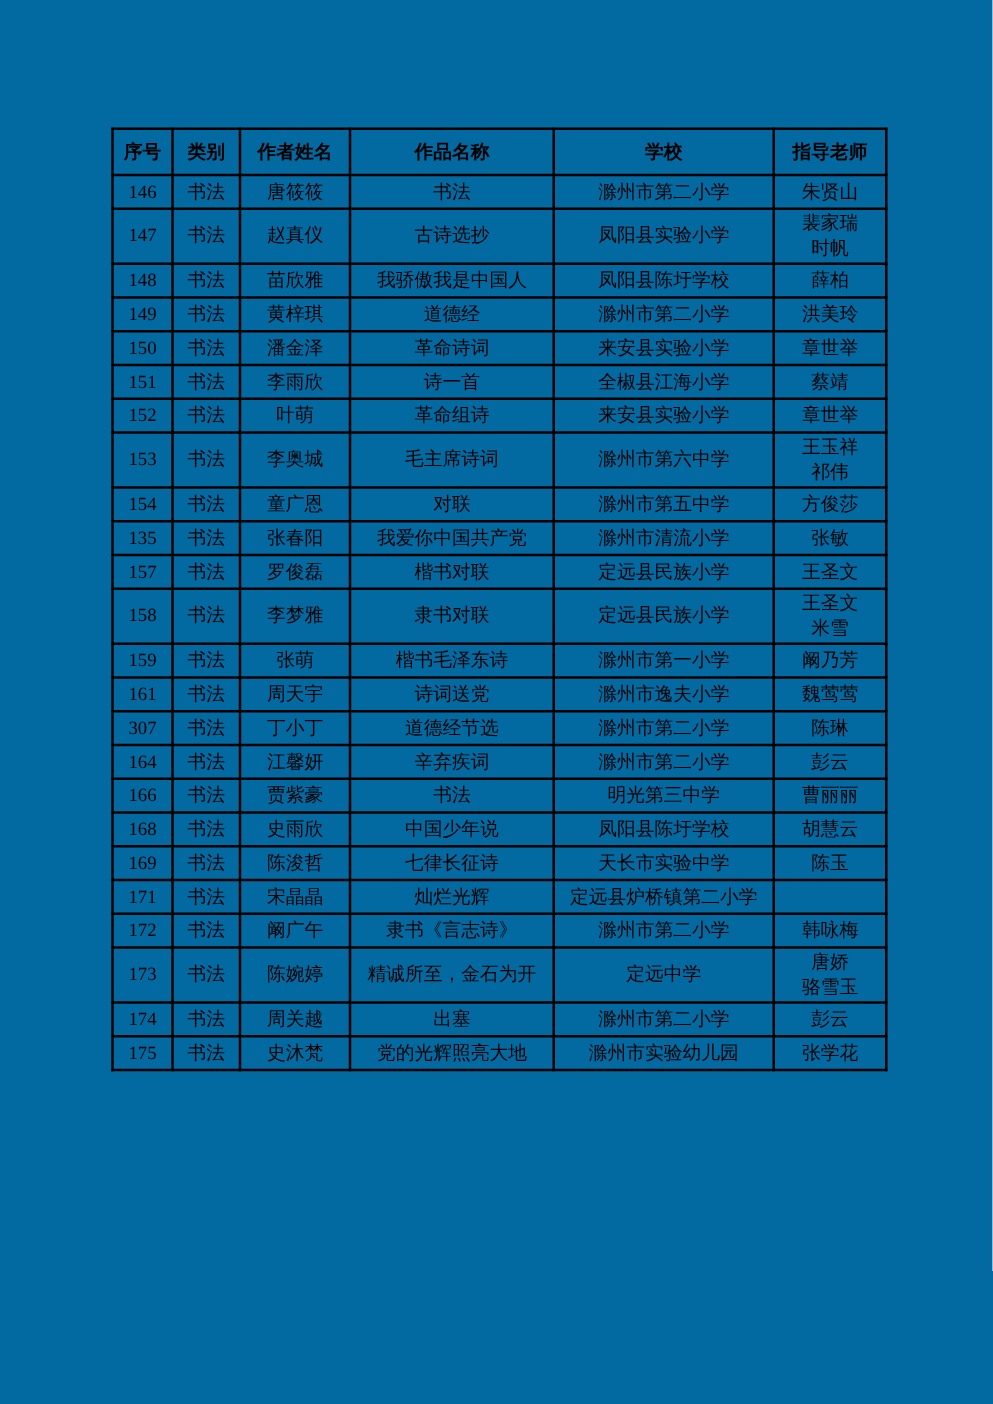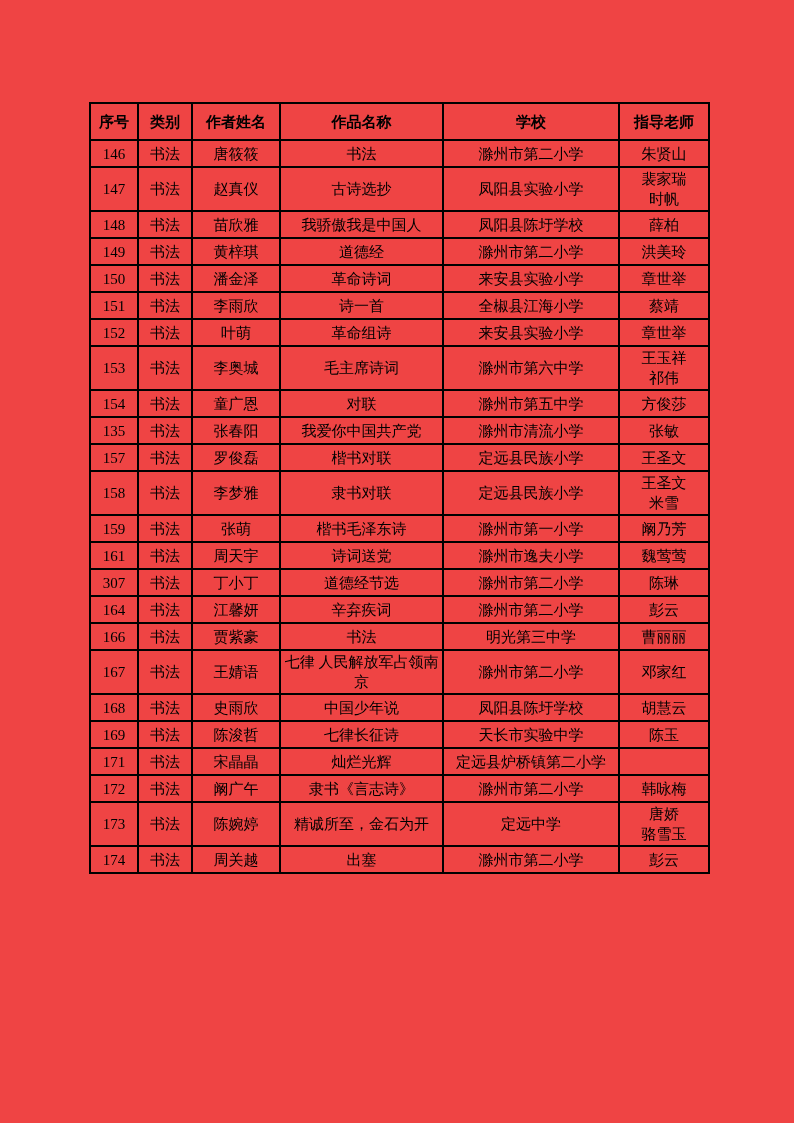--- a/index.html
+++ b/index.html
@@ -4,21 +4,21 @@
 <style>
   html, body {
     margin: 0;
     padding: 0;
     background: #ffffff;
   }
   .page {
     position: relative;
     width: 794px;
     height: 1123px;
-    background: #ef4444;
+    background: #0369a1;
     overflow: hidden;
     font-family: "Liberation Serif", "DejaVu Serif", serif;
     color: #000000;
   }
   table.awards {
     position: absolute;
     left: 89px;
     top: 102px;
     width: 619px;
     border-collapse: collapse;
@@ -210,28 +210,20 @@
   </tr>
         <tr>
     <td class="cell-no">166</td>
     <td class="cell-category">书法</td>
     <td class="cell-author">贾紫豪</td>
     <td class="cell-work">书法</td>
     <td class="cell-school">明光第三中学</td>
     <td class="cell-teacher">曹丽丽</td>
   </tr>
         <tr>
-    <td class="cell-no">167</td>
-    <td class="cell-category">书法</td>
-    <td class="cell-author">王婧语</td>
-    <td class="cell-work">七律 人民解放军占领南京</td>
-    <td class="cell-school">滁州市第二小学</td>
-    <td class="cell-teacher">邓家红</td>
-  </tr>
-        <tr>
     <td class="cell-no">168</td>
     <td class="cell-category">书法</td>
     <td class="cell-author">史雨欣</td>
     <td class="cell-work">中国少年说</td>
     <td class="cell-school">凤阳县陈圩学校</td>
     <td class="cell-teacher">胡慧云</td>
   </tr>
         <tr>
     <td class="cell-no">169</td>
     <td class="cell-category">书法</td>
@@ -266,15 +258,23 @@
 骆雪玉</td>
   </tr>
         <tr>
     <td class="cell-no">174</td>
     <td class="cell-category">书法</td>
     <td class="cell-author">周关越</td>
     <td class="cell-work">出塞</td>
     <td class="cell-school">滁州市第二小学</td>
     <td class="cell-teacher">彭云</td>
   </tr>
+        <tr>
+    <td class="cell-no">175</td>
+    <td class="cell-category">书法</td>
+    <td class="cell-author">史沐梵</td>
+    <td class="cell-work">党的光辉照亮大地</td>
+    <td class="cell-school">滁州市实验幼儿园</td>
+    <td class="cell-teacher">张学花</td>
+  </tr>
       </tbody>
   </table>
 </div>
 
 </body></html>

